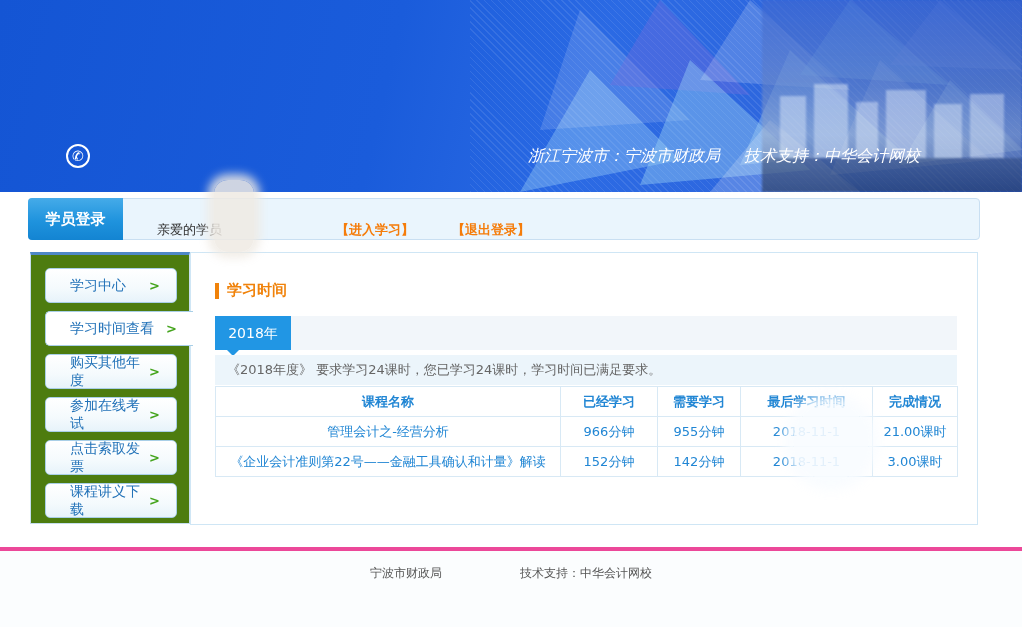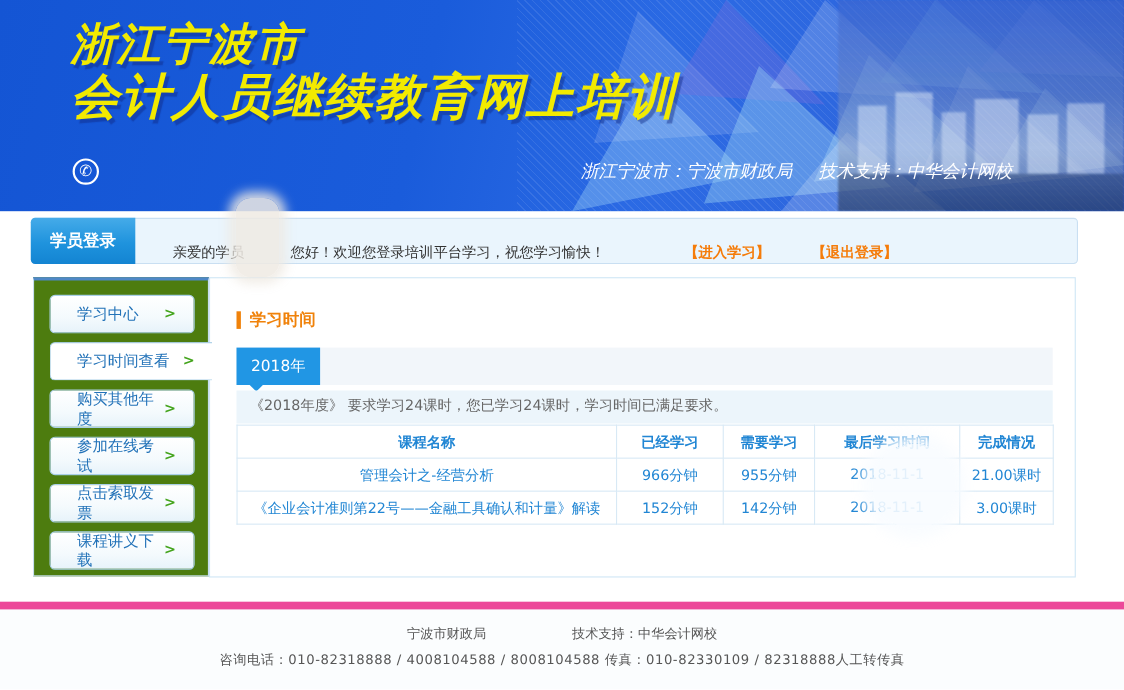--- a/index.html
+++ b/index.html
@@ -85,21 +85,21 @@
   
   .blur-name { position:absolute; left:214px; top:180px; width:40px; height:72px; z-index:8;
     background:rgba(238,234,227,0.85); border-radius:14px;
     box-shadow:0 0 10px 6px rgba(238,234,227,0.85); }
   .blur-date { position:absolute; left:793px; top:403px; width:76px; height:78px; z-index:8;
     background:rgba(248,252,255,0.9); border-radius:50%;
     box-shadow:0 0 12px 9px rgba(248,252,255,0.9); }
 
   
   .footer { position:absolute; left:0; top:547px; width:1022px; height:80px;
-    background:#fbfdfe; border-top:7px solid #ec4899; color:#555; font-size:12px; }
+    background:#fbfdfe; border-top:4px solid #ec4899; color:#555; font-size:12px; }
   .f-row1 { position:absolute; top:14px; width:100%; display:flex; justify-content:center; gap:78px; }
   .f-row2 { position:absolute; top:38px; width:100%; text-align:center; letter-spacing:.5px; }
 </style>
 </head>
 <body>
 
 <div class="page">
 
   <div class="header">
     <div class="hatch"></div>
@@ -118,37 +118,32 @@
     </svg>
     <div class="cityscape">
       <div class="bld" style="left:18px;top:96px;width:26px;height:62px"></div>
       <div class="bld" style="left:52px;top:84px;width:34px;height:74px"></div>
       <div class="bld" style="left:94px;top:102px;width:22px;height:56px"></div>
       <div class="bld" style="left:124px;top:90px;width:40px;height:68px"></div>
       <div class="bld" style="left:172px;top:104px;width:28px;height:54px"></div>
       <div class="bld" style="left:208px;top:94px;width:34px;height:64px"></div>
       <div class="water"></div>
     </div>
-    <div class="banner-title">
-      <div class="l1">浙江宁波市</div>
-      <div class="l2">会计人员继续教育网上培训</div>
-    </div>
     <div class="header-info">
       <span class="phone-icon">✆</span>
       <span class="hi-org">浙江宁波市：宁波市财政局</span>
       <span class="hi-tech">技术支持：中华会计网校</span>
     </div>
   </div>
 
   <div class="login-bar">
     <div class="login-btn">学员登录</div>
     <div class="welcome">
       <span>亲爱的学员</span>
       <span class="name-gap"></span>
-      <span>您好！欢迎您登录培训平台学习，祝您学习愉快！</span>
       <a class="login-link lk1">【进入学习】</a>
       <a class="login-link lk2">【退出登录】</a>
     </div>
   </div>
 
   <div class="sidebar">
     <div class="side-item">
       <span>学习中心</span>
       <span class="arrow">&gt;</span>
     </div>
@@ -213,16 +208,15 @@
   </div>
 
   <div class="blur-name"></div>
   <div class="blur-date"></div>
 
   <div class="footer">
     <div class="f-row1">
       <span>宁波市财政局</span>
       <span>技术支持：中华会计网校</span>
     </div>
-    <div class="f-row2">咨询电话：010-82318888 / 4008104588 / 8008104588 传真：010-82330109 / 82318888人工转传真</div>
   </div>
 
 </div>
 
 </body></html>

